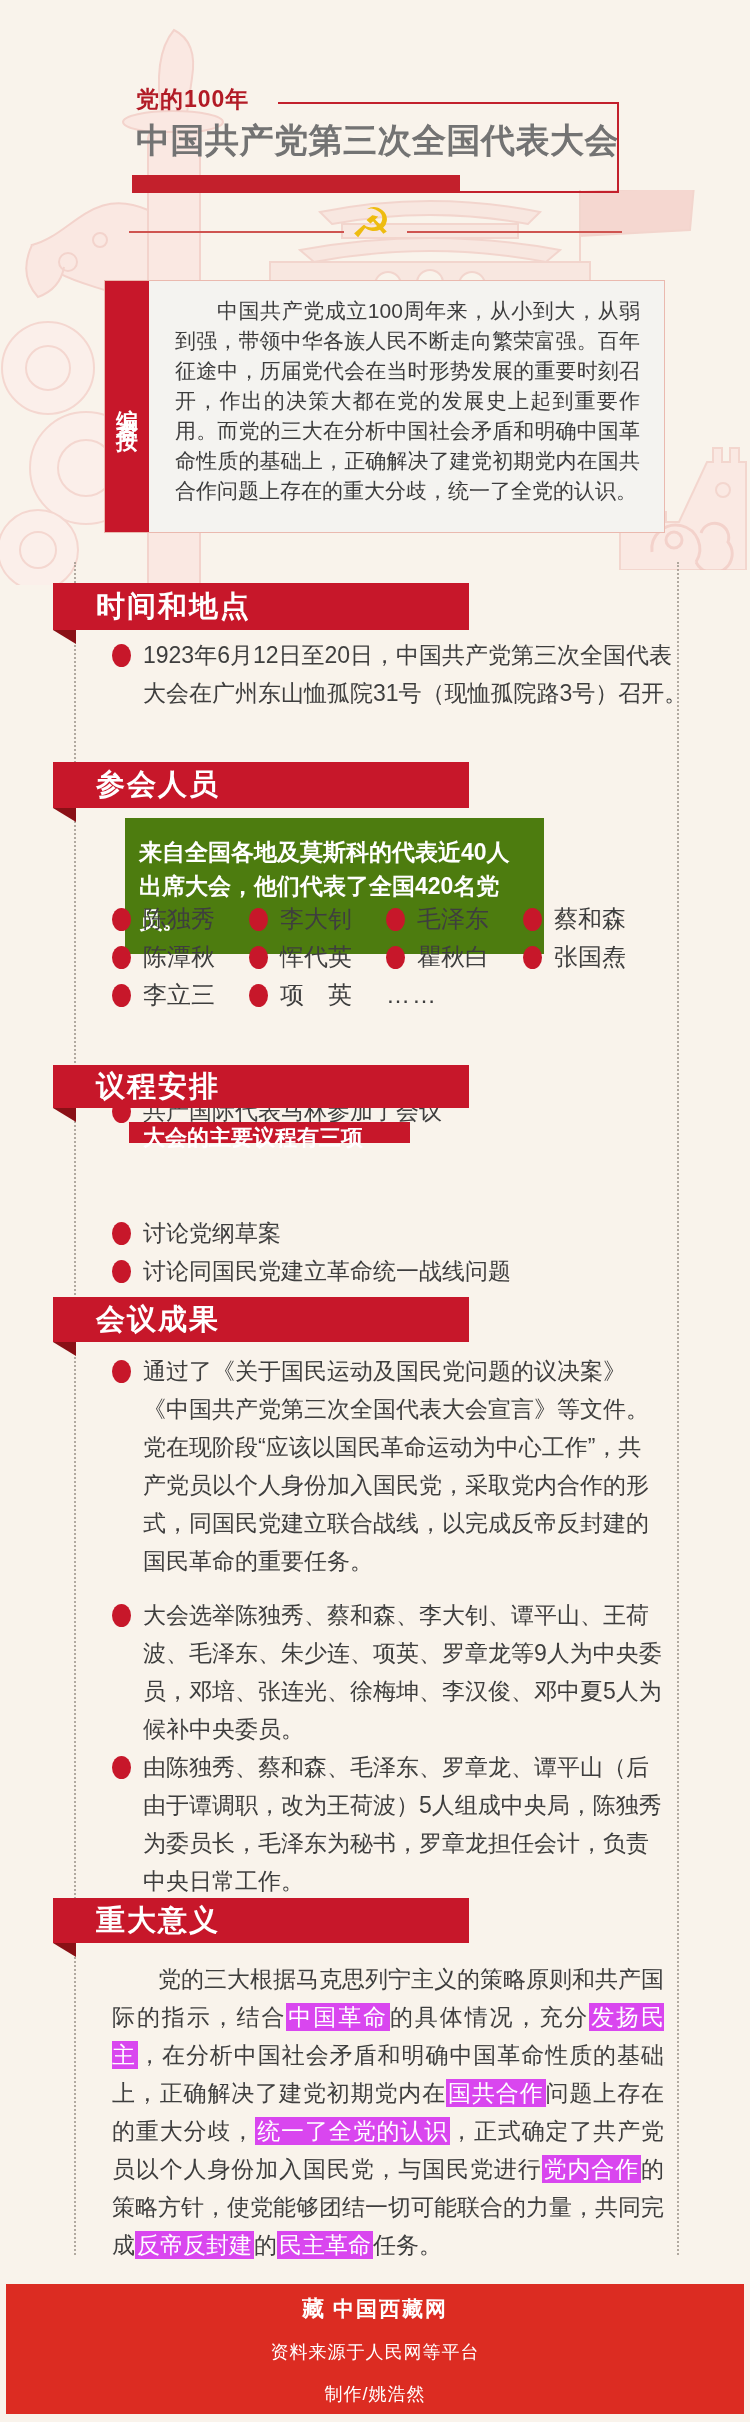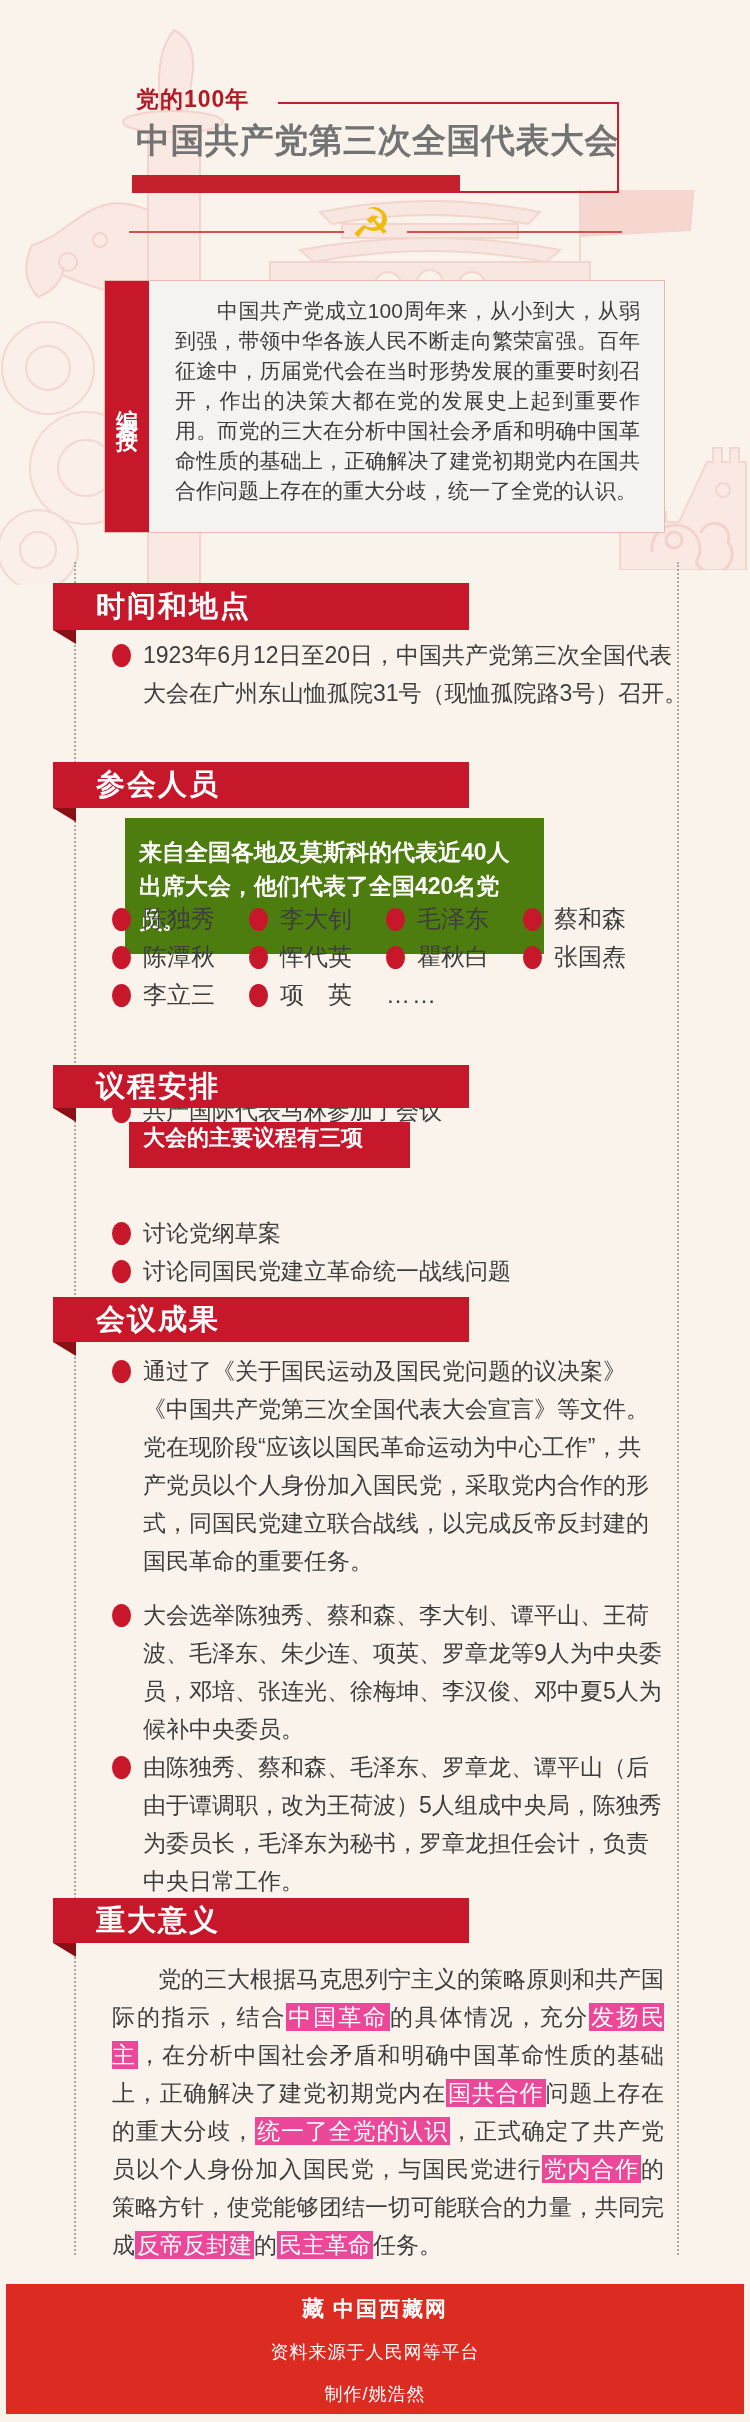--- a/index.html
+++ b/index.html
@@ -39,24 +39,24 @@
   .dot{position:absolute;left:0;top:8px;width:19px;height:23px;background:#c7172a;border-radius:50%;}
   .mini-dot{display:inline-block;width:19px;height:23px;background:#c7172a;border-radius:50%;margin-right:12px;flex:0 0 auto;}
 
   
   .sum-box{left:125px;top:818px;width:419px;background:#4d7c0f;color:#fff;font-size:23px;font-weight:bold;line-height:34px;padding:17px 14px;box-sizing:border-box;}
   .names{left:112px;top:900px;width:560px;display:flex;flex-wrap:wrap;}
   .name-item{display:flex;align-items:center;width:137px;height:38px;font-size:24px;color:#3e3e3e;}
   .ellipsis-item{letter-spacing:2px;}
 
   
-  .lead-box{left:129px;top:1122px;width:281px;height:46px;background:#c7172a;color:#fff;font-size:22px;font-weight:bold;line-height:31px;padding-left:14px;box-sizing:border-box;}
+  .lead-box{left:129px;top:1122px;width:281px;height:21px;background:#c7172a;color:#fff;font-size:22px;font-weight:bold;line-height:31px;padding-left:14px;box-sizing:border-box;}
 
   .para{font-size:23px;line-height:38px;color:#3e3e3e;text-align:justify;}
-  .hl{background:#ec4899;color:#ffffff;padding:1px 2px;}
+  .hl{background:#d946ef;color:#ffffff;padding:1px 2px;}
 
   
   .footer{left:6px;top:2284px;width:738px;height:130px;background:#dc2c22;color:#fff;display:flex;flex-direction:column;align-items:center;padding-top:13px;box-sizing:border-box;}
   .f-line1{display:flex;align-items:center;height:24px;font-size:21px;font-weight:bold;letter-spacing:2px;}
   .f-logo{font-size:22px;font-weight:bold;margin-right:9px;letter-spacing:0;}
   .f-line2{margin-top:19px;font-size:18px;letter-spacing:1px;}
   .f-line3{margin-top:18px;font-size:18px;letter-spacing:1px;}
 </style>
 </head>
 <body>

